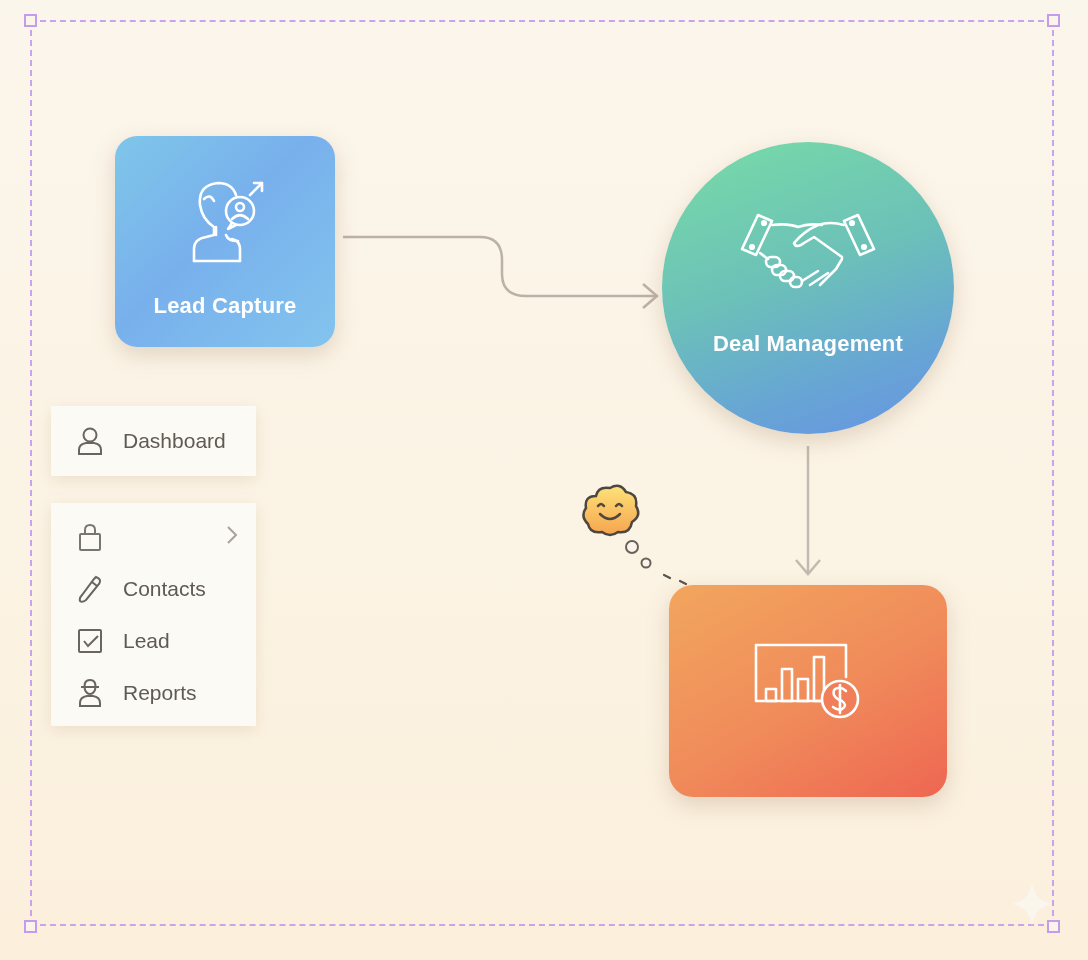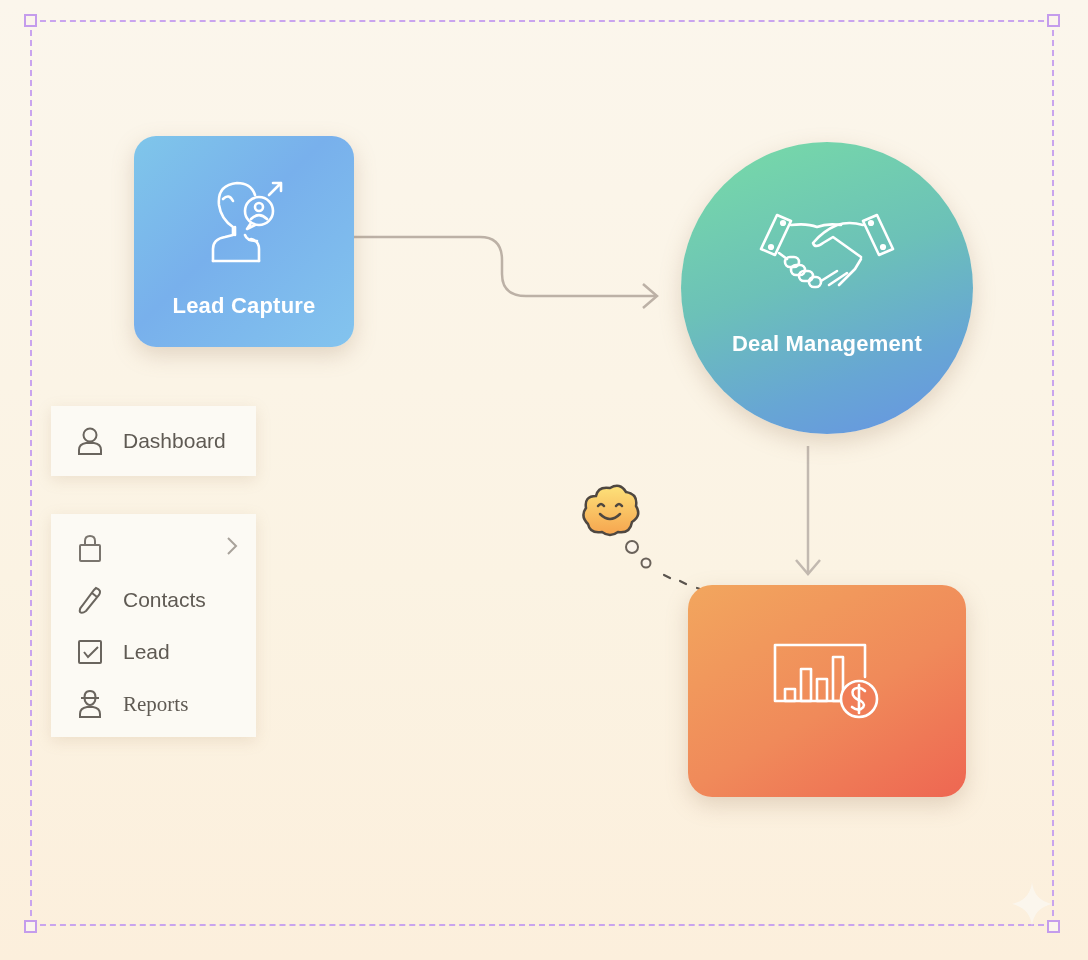--- a/index.html
+++ b/index.html
@@ -16,21 +16,21 @@
     position:absolute; width:13px; height:13px; border:2px solid #c49cec;
     background:#fbf4ec; box-sizing:border-box;
   }
   .h-tl { left:24px; top:14px; }
   .h-tr { left:1047px; top:14px; }
   .h-bl { left:24px; top:920px; }
   .h-br { left:1047px; top:920px; }
 
   .node {
     position:absolute; color:#fff; box-shadow: 0 8px 22px rgba(160,130,100,0.28);
-    display:flex; flex-direction:column; align-items:center; justify-content:center;margin-left:19px;
+    display:flex; flex-direction:column; align-items:center; justify-content:center;
   }
   .node .label { font-weight:bold; font-size:22px; letter-spacing:0.2px; }
   .lead {
     left:115px; top:136px; width:220px; height:211px; border-radius:22px;
     background: linear-gradient(135deg, #7fc6ea 0%, #78b0ec 45%, #83c4ee 100%);
   }
   .lead .icon { margin-top:10px; margin-bottom:22px; }
   .deal {
     left:662px; top:142px; width:292px; height:292px; border-radius:50%;
     background: linear-gradient(160deg, #78dca6 0%, #6cc1b8 45%, #67a6d4 75%, #6793e4 100%);
@@ -43,21 +43,21 @@
   }
   .sales .icon { margin-top:6px; margin-bottom:18px; }
 
   .connector { position:absolute; left:0; top:0; width:1088px; height:960px; pointer-events:none; }
 
   .card {
     position:absolute; background:#fcfaf4; border-radius:0;
     box-shadow: 0 4px 14px rgba(170,140,100,0.18);
   }
   .card-dash { left:51px; top:406px; width:205px; height:70px; }
-  .card-menu { left:51px; top:514px; width:205px; height:223px; }
+  .card-menu { left:51px; top:503px; width:205px; height:223px; }
   .menu-item {
     position:absolute; left:24px; display:flex; align-items:center; height:34px;
     color:#5f5a53; font-size:21px;
   }
   .menu-item .mi-icon { width:30px; height:30px; display:flex; align-items:center; justify-content:center; }
   .menu-item .mi-label { margin-left:18px; }
   .chev { position:absolute; right:18px; top:22px; }
 
   .emoji { position:absolute; left:580px; top:482px; }
   .sparkle { position:absolute; left:1008px; top:880px; }
@@ -188,21 +188,21 @@
   </div>
   <div class="menu-item" style="top:121px;">
     <span class="mi-icon">
       <svg width="28" height="28" viewBox="0 0 28 28" fill="none" stroke="#6a655e" stroke-width="2">
           <rect x="3" y="3" width="22" height="22" rx="1"></rect>
           <path d="M8 14 L12 19 L22 9"></path>
         </svg>
     </span>
     <span class="mi-label">Lead</span>
   </div>
-  <div class="menu-item" style="top:173px;font-family:Liberation Serif, serif;">
+  <div class="menu-item" style="top:173px;">
     <span class="mi-icon">
       <svg width="28" height="30" viewBox="0 0 28 30" fill="none" stroke="#6a655e" stroke-width="2">
           <path d="M9 12 Q7 2 14 2 Q21 2 19 12 Q17 16 14 16 Q11 16 9 12 Z"></path>
           <path d="M5 9 H23"></path>
           <path d="M4 28 V25 Q4 19 11 18 H17 Q24 19 24 25 V28 Z"></path>
         </svg>
     </span>
     <span class="mi-label">Reports</span>
   </div>
 </div>

